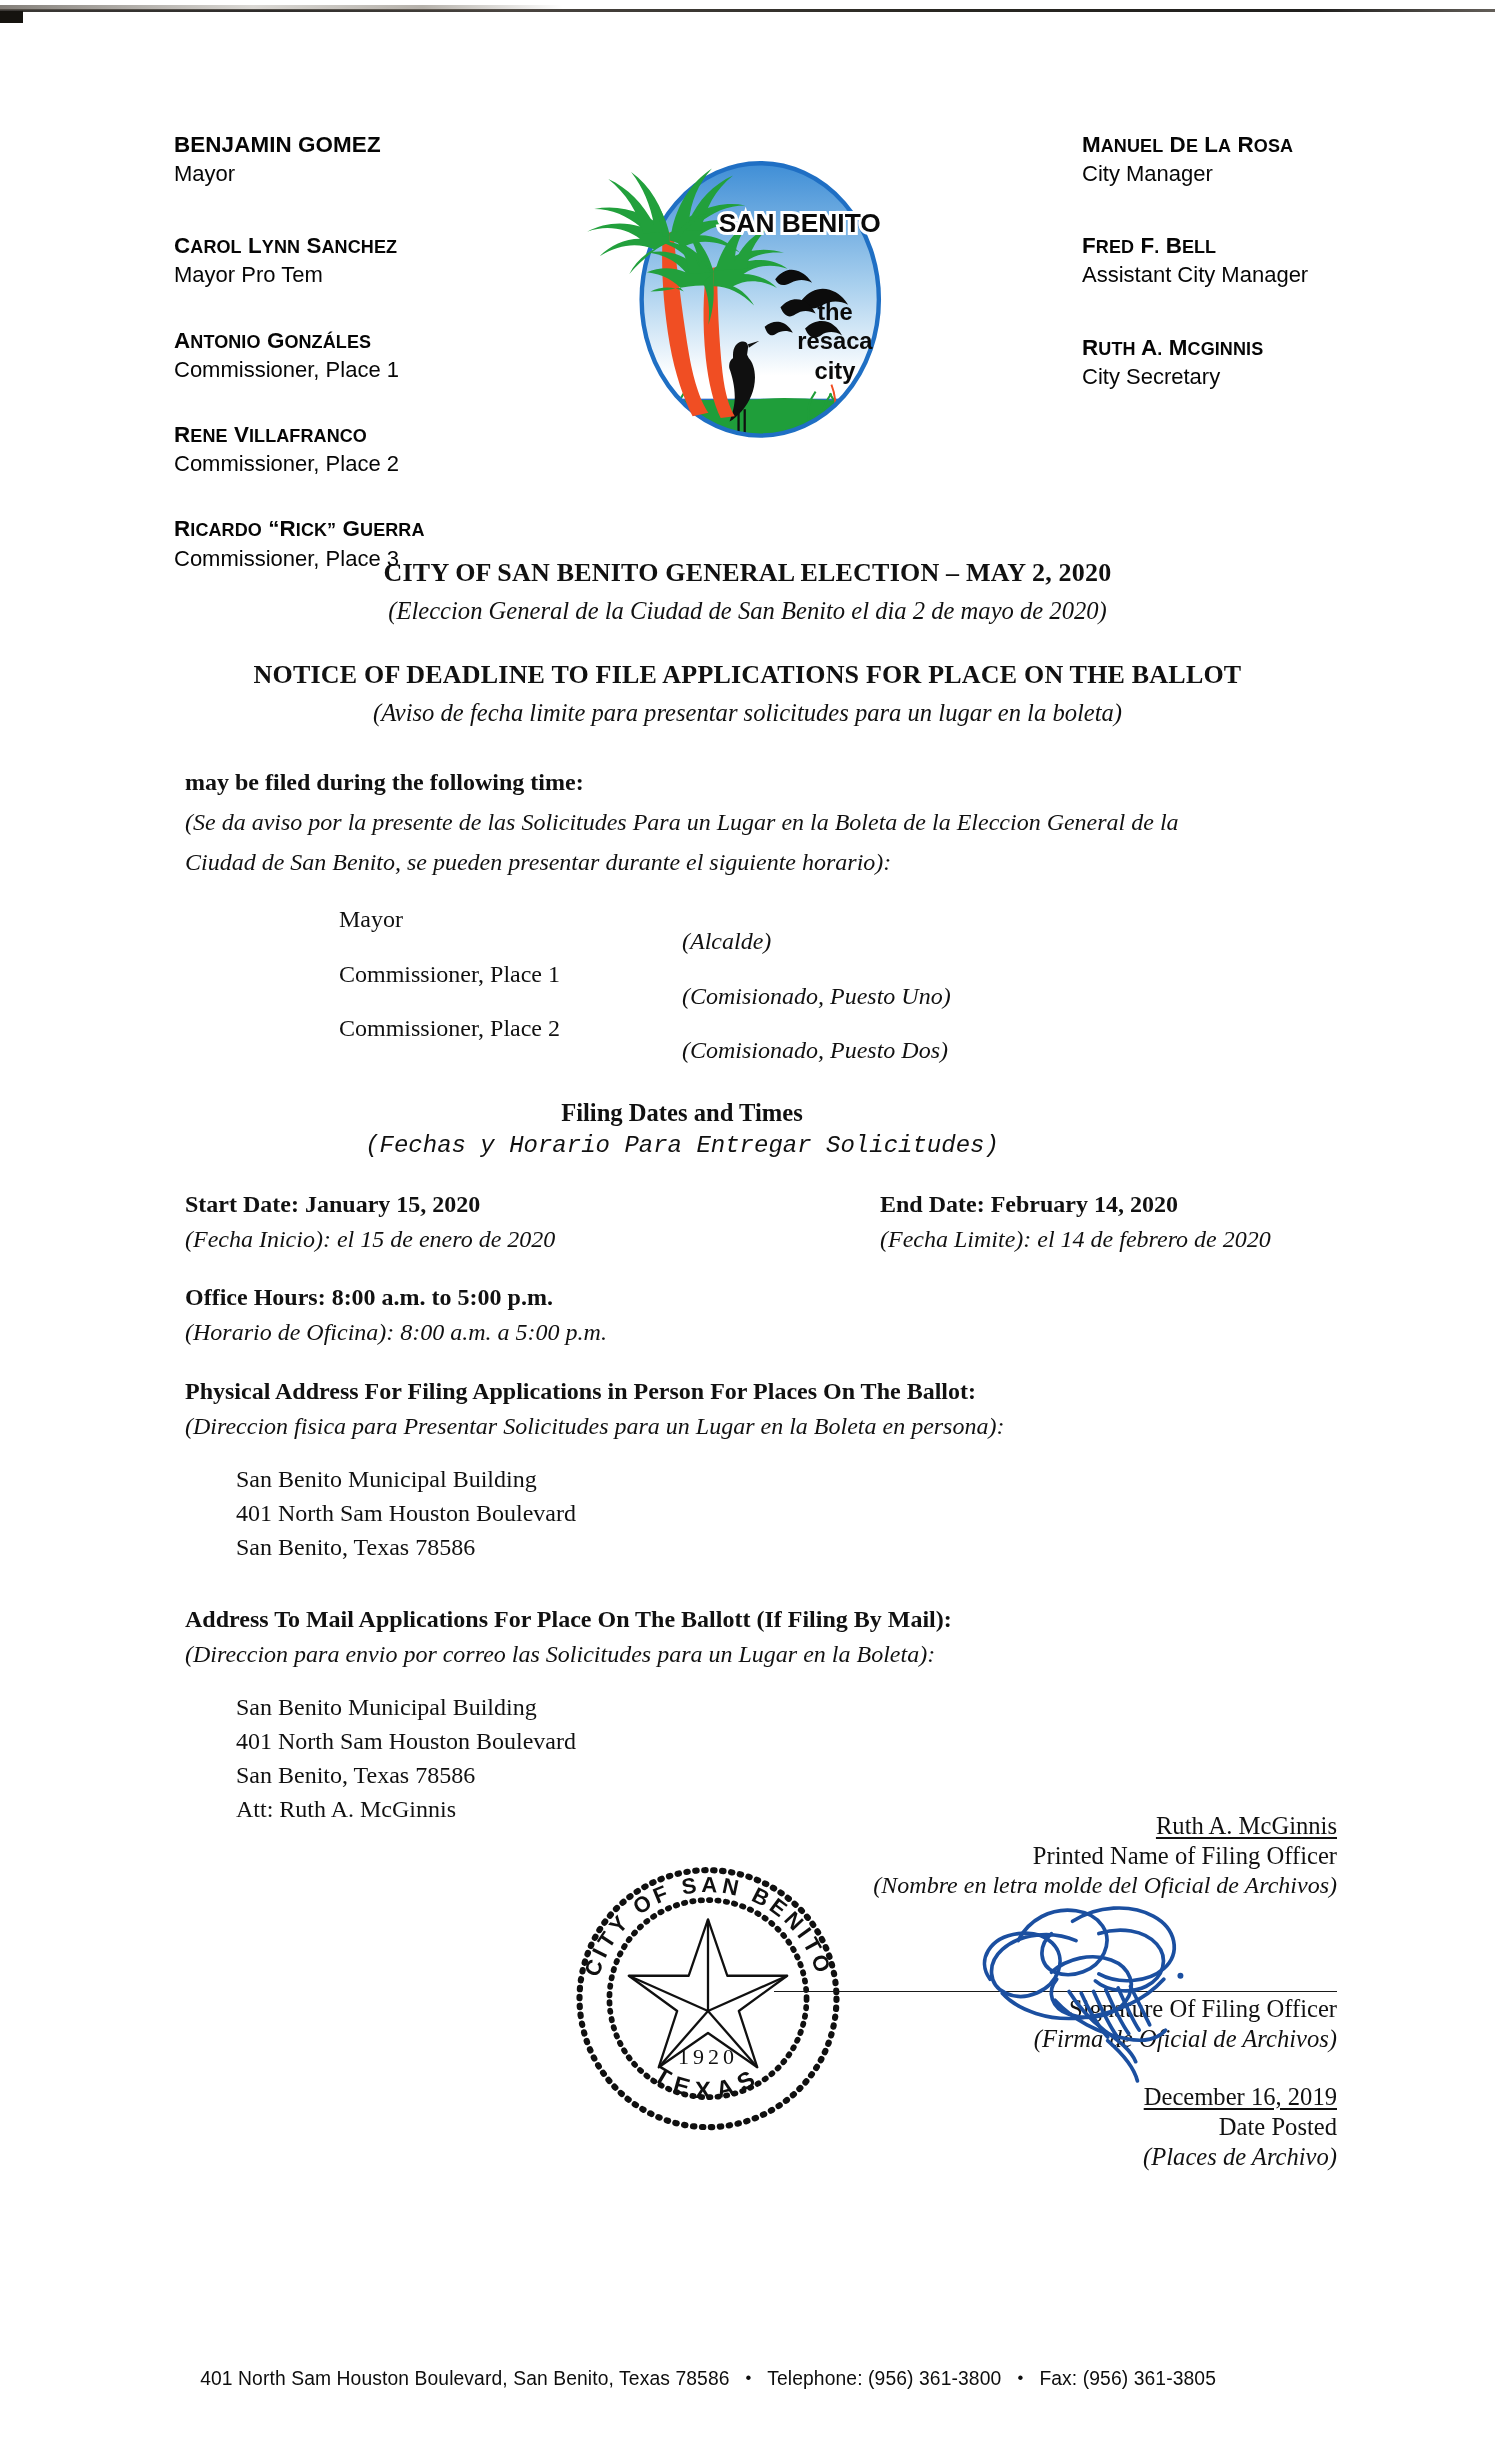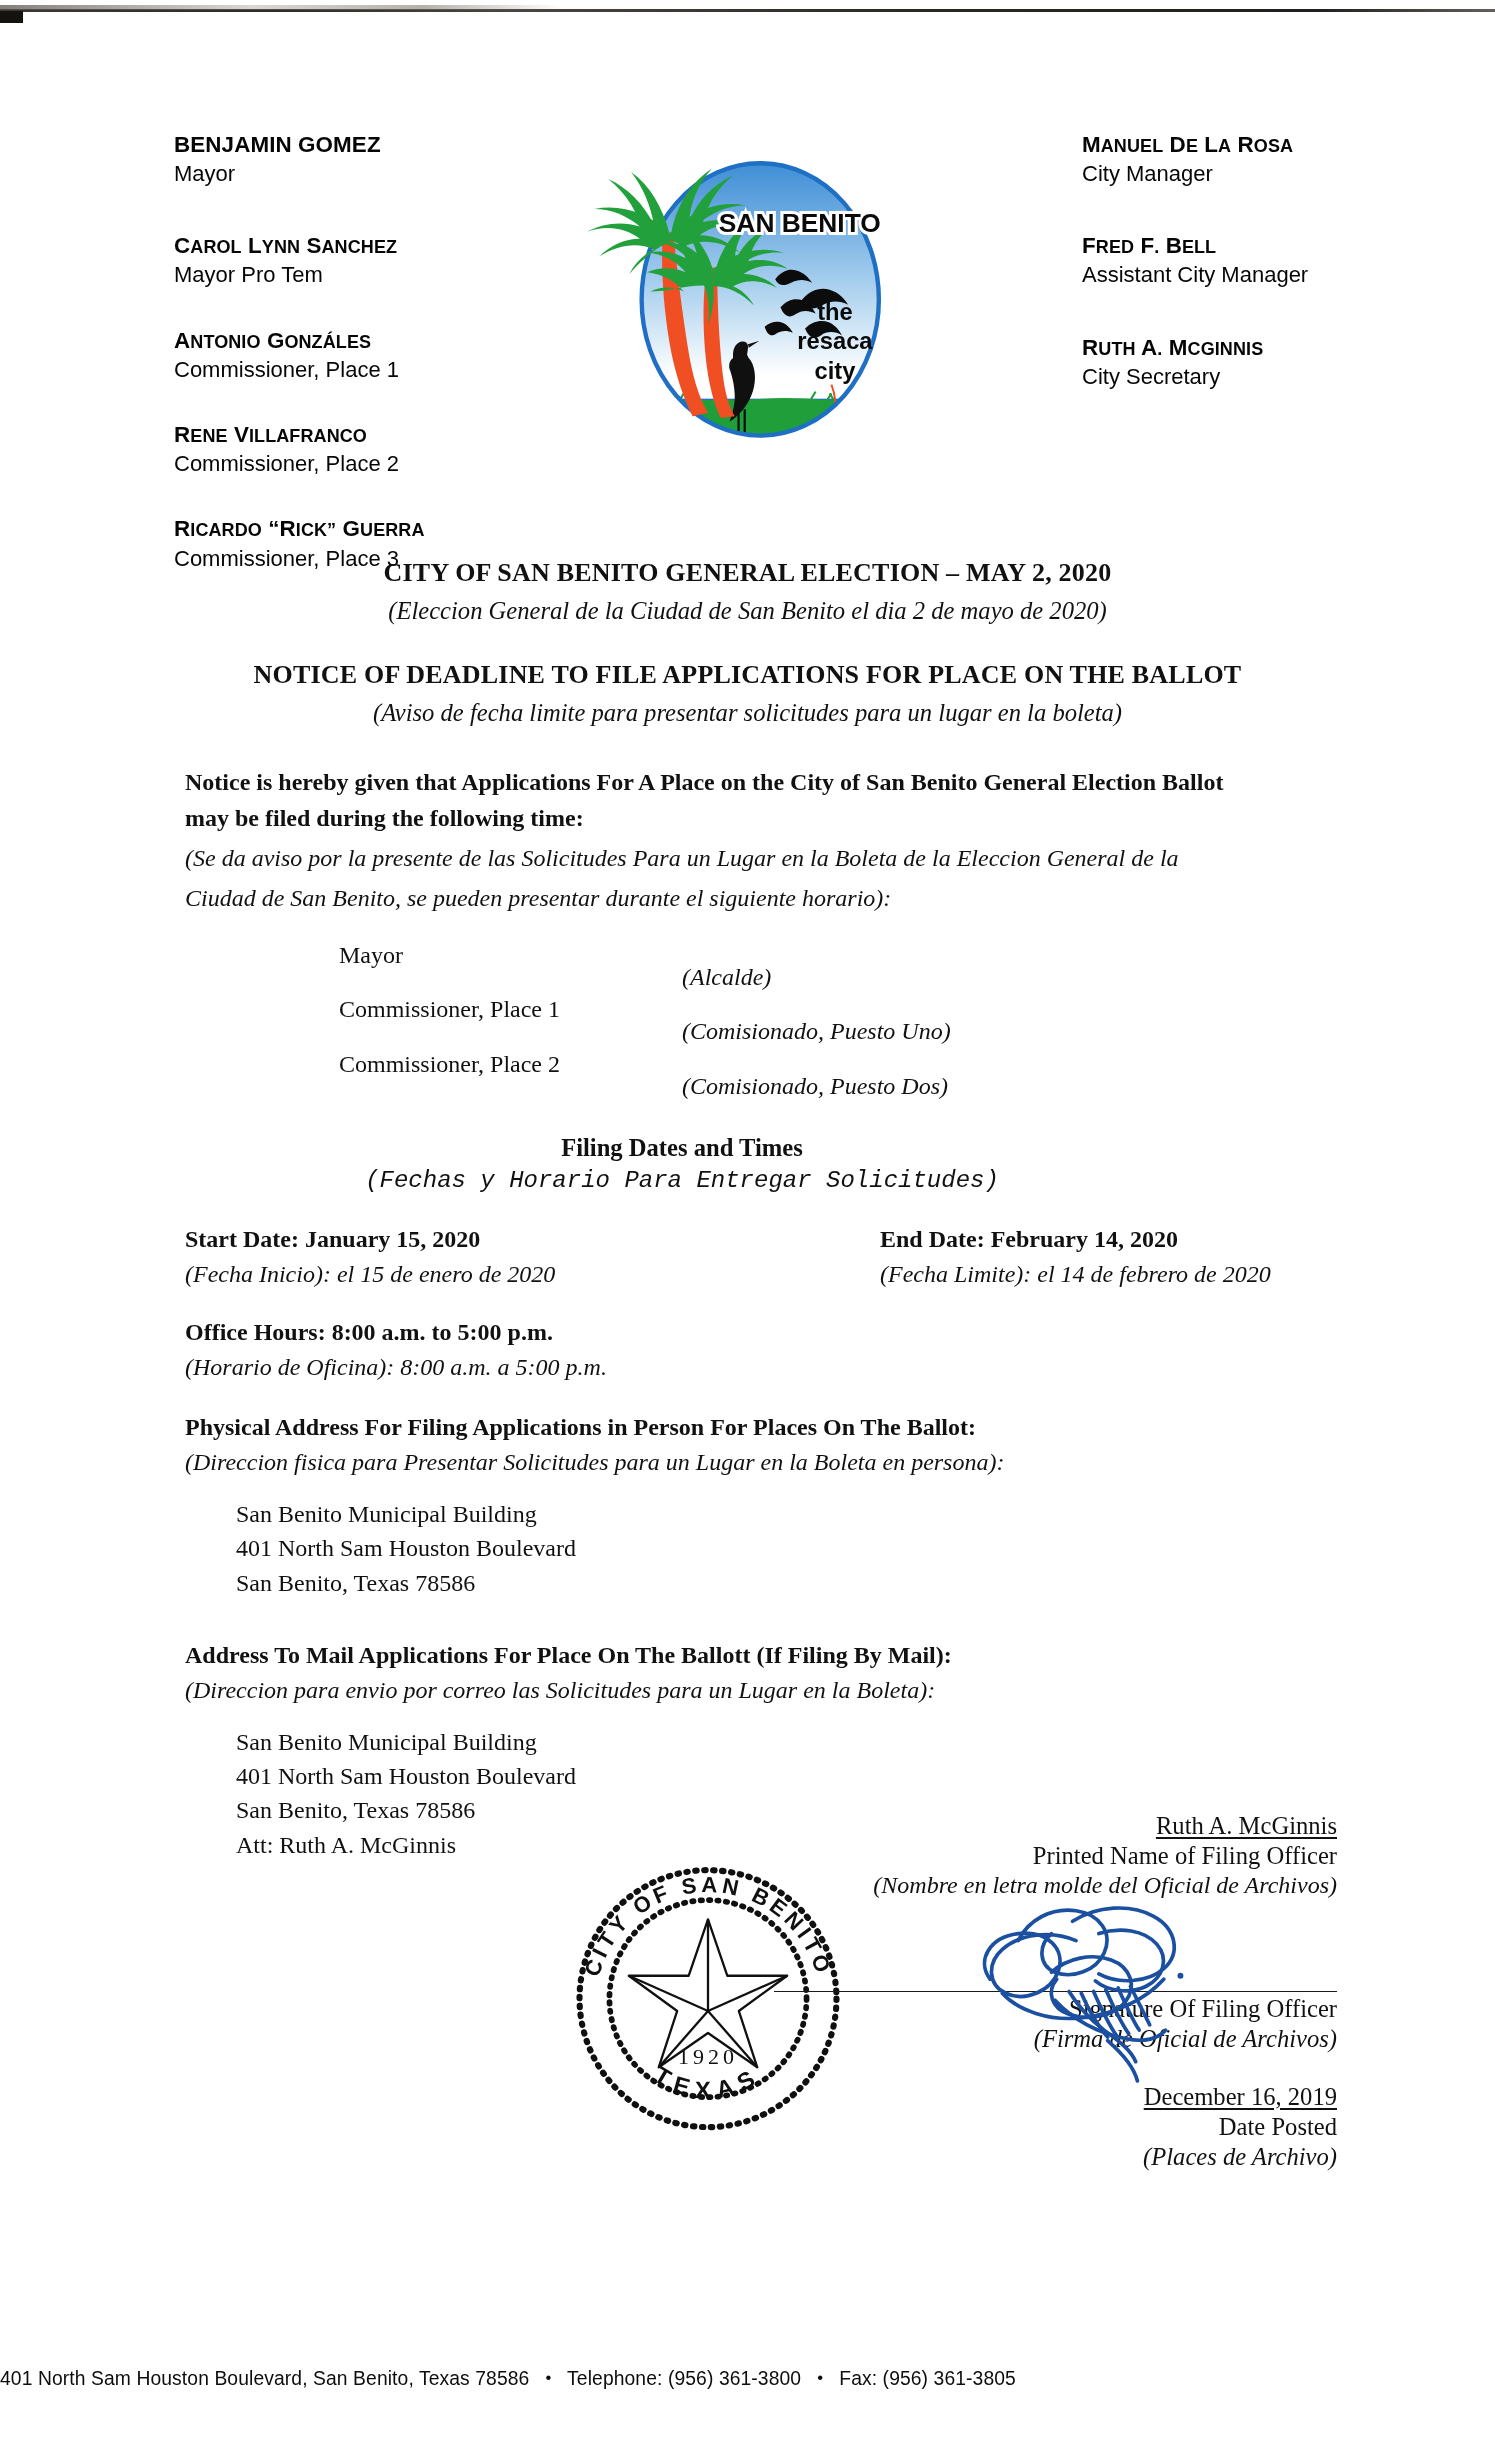--- a/index.html
+++ b/index.html
@@ -290,21 +290,21 @@
     width: 308px;
     height: 308px;
   }
 
   
   .footer {
     position: absolute;
     left: 0;
     top: 2368px;
     width: 1216px;
-    text-align: left;
+    text-align: right;
     font-family: "Liberation Sans", sans-serif;
     font-size: 19.3px;
     color: #0d0d0d;
     letter-spacing: 0.1px;
   }
   .footer .dot { margin: 0 10.6px; font-size: 16.7px; vertical-align: 1.8px; }
 </style>
 </head>
 <body>
 
@@ -471,21 +471,20 @@
 </div>
 
 <div class="title-block" style="top:660px;">
   <div class="t-main">NOTICE OF DEADLINE TO FILE APPLICATIONS FOR PLACE ON THE BALLOT</div>
   <div class="t-sub">(Aviso de fecha limite para presentar solicitudes para un lugar en la boleta)</div>
 </div>
 
 <div class="body-wrap">
 
   <div>
-    <div class="para-bold">Notice is hereby given that Applications For A Place on the City of San Benito General Election Ballot</div>
     <div class="para-bold">may be filed during the following time:</div>
     <div class="para-ital">(Se da aviso por la presente de las Solicitudes Para un Lugar en la Boleta de la Eleccion General de la</div>
     <div class="para-ital">Ciudad de San Benito, se pueden presentar durante el siguiente horario):</div>
   </div>
 
   <div class="offices">
     <div class="office-row">
       <div class="office-en">Mayor</div>
       <div class="office-es">(Alcalde)</div>
     </div>

